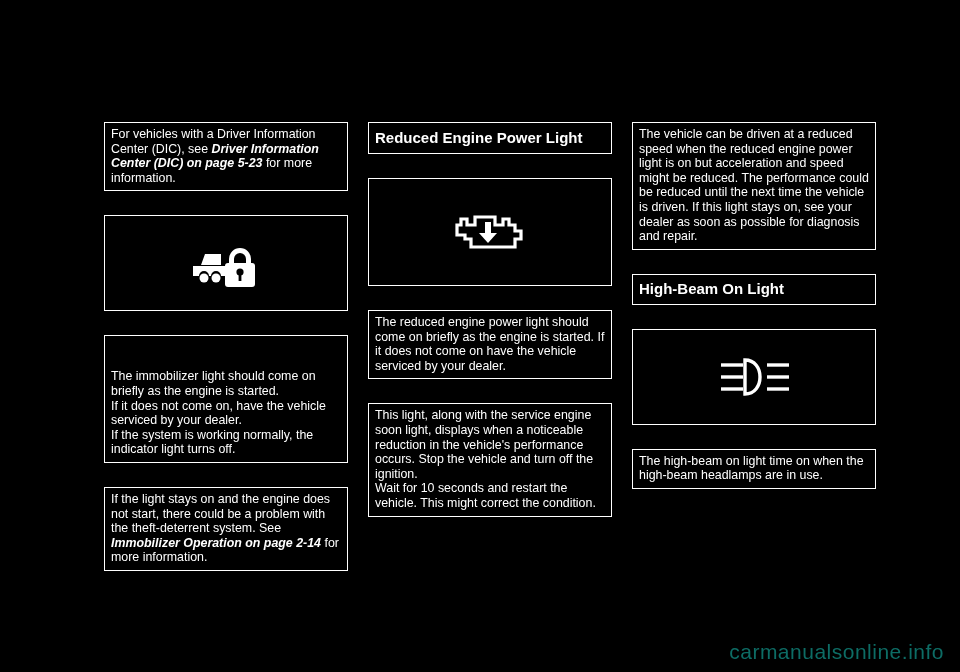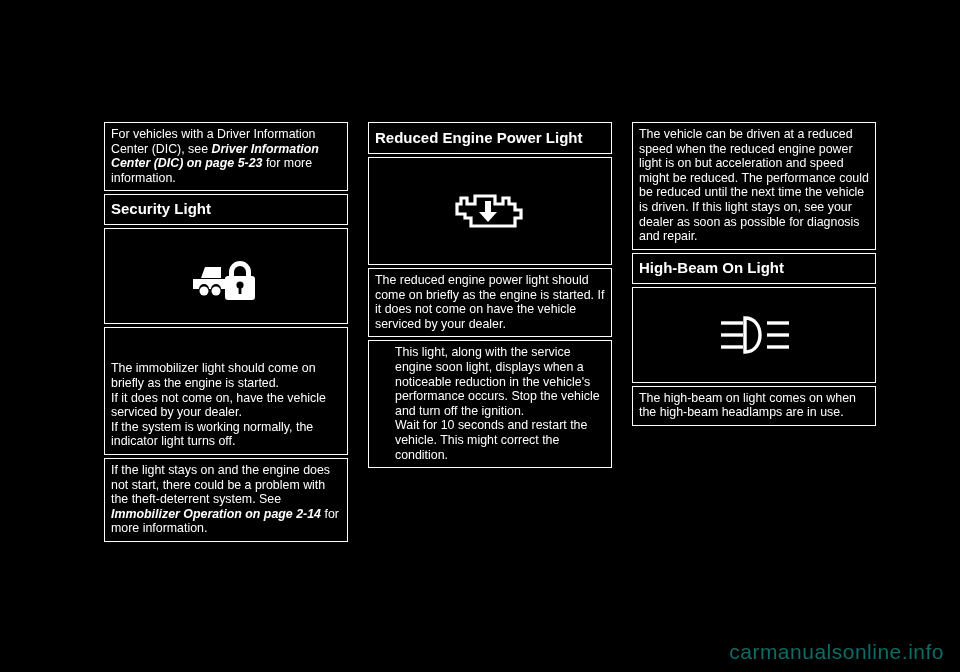--- a/index.html
+++ b/index.html
@@ -27,21 +27,21 @@
     top: 122px;
     width: 772px;
     display: flex;
     flex-direction: row;
     gap: 20px;
   }
   .col {
     width: 272px;
     display: flex;
     flex-direction: column;
-    gap: 3px;
+    gap: 24px;
   }
   .block {
     border: 1px solid #ffffff;
     background: #000000;
     color: #ffffff;
     padding: 4px 6px 5px 6px;
     font-size: 12.4px;
     line-height: 14.6px;
     box-sizing: border-box;
   }
@@ -88,21 +88,20 @@
 <div class="page">
 
   <div class="columns">
 
     <div class="col">
 
       <div class="block">
         <p><span>For vehicles with a Driver Information Center (DIC), see </span><span class="boldital">Driver Information Center (DIC) on page 5-23</span><span> for more information.</span></p>
       </div>
 
-      <div class="block heading">Security Light</div>
 
       <div class="figure">
         <span>
           <svg width="70" height="56" viewBox="0 0 70 56">
             <g fill="#ffffff">
 
               <path d="M4 30 L10 30 L14 19 L30 19 L30 30 L4 30 Z"></path>
               <path d="M2 31 L34 31 L34 41 L30 41 A5 5 0 0 0 20 41 L18 41 A5 5 0 0 0 8 41 L2 41 Z"></path>
               <circle cx="13" cy="43" r="4.5"></circle>
               <circle cx="25" cy="43" r="4.5"></circle>
@@ -147,21 +146,21 @@
             </g>
           </svg>
         </span>
       </div>
 
       <div class="block">
         <p>The reduced engine power light should come on briefly as the engine is started. If it does not come on have the vehicle serviced by your dealer.</p>
       </div>
 
       <div class="block">
-        <p style="white-space: pre-line; margin-left: 20px;">This light, along with the service engine soon light, displays when a noticeable reduction in the vehicle's performance occurs. Stop the vehicle and turn off the ignition.
+        <p style="white-space: pre-line;">This light, along with the service engine soon light, displays when a noticeable reduction in the vehicle's performance occurs. Stop the vehicle and turn off the ignition.
 Wait for 10 seconds and restart the vehicle. This might correct the condition.</p>
       </div>
 
     </div>
 
     <div class="col">
 
       <div class="block">
         <p>The vehicle can be driven at a reduced speed when the reduced engine power light is on but acceleration and speed might be reduced. The performance could be reduced until the next time the vehicle is driven. If this light stays on, see your dealer as soon as possible for diagnosis and repair.</p>
       </div>
@@ -178,21 +177,21 @@
               <line x1="12" y1="37" x2="34" y2="37"></line>
               <line x1="58" y1="13" x2="80" y2="13"></line>
               <line x1="58" y1="25" x2="80" y2="25"></line>
               <line x1="58" y1="37" x2="80" y2="37"></line>
             </g>
           </svg>
         </span>
       </div>
 
       <div class="block">
-        <p>The high-beam on light comes on when the high-beam headlamps are in use.</p>
+        <p>The high-beam on light time on when the high-beam headlamps are in use.</p>
       </div>
 
 
     </div>
 
   </div>
 
   <div class="footer-brand">carmanualsonline.info</div>
 
 </div>

